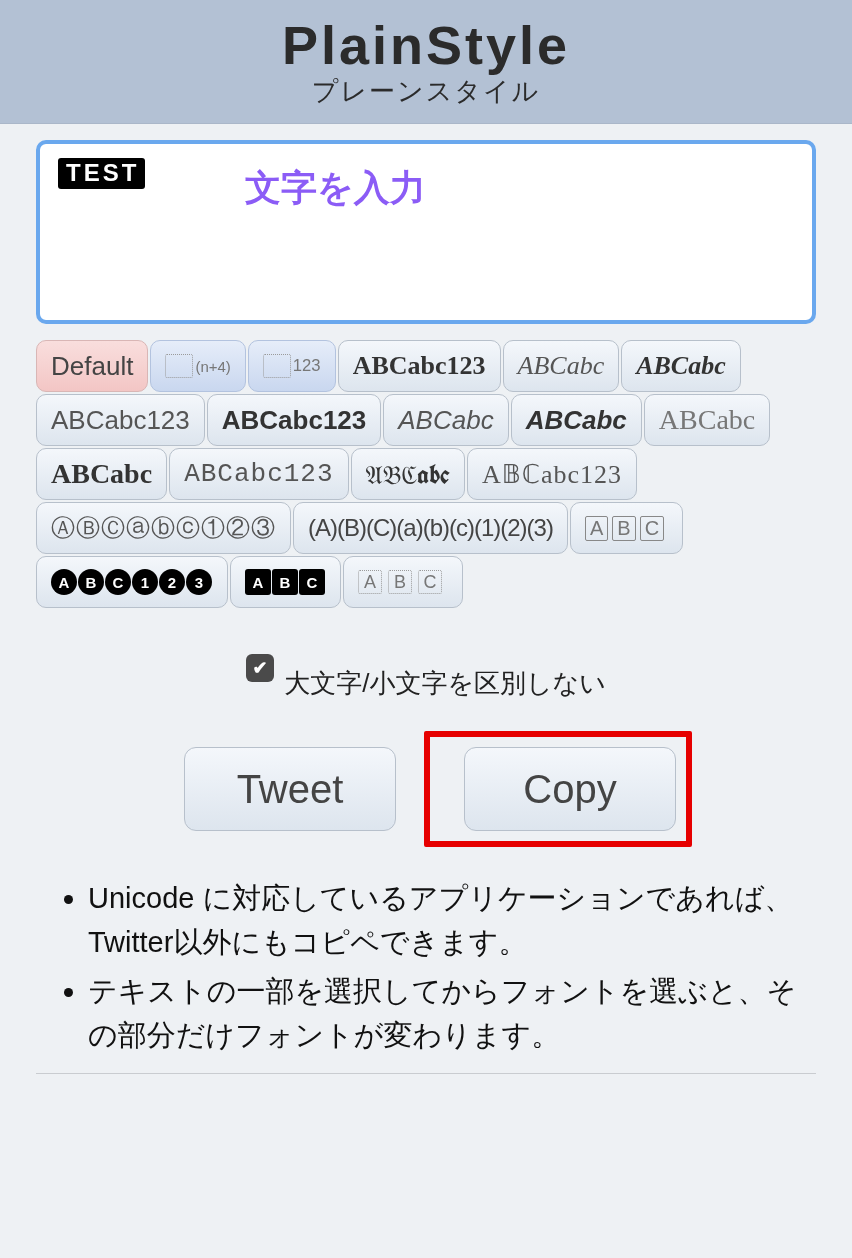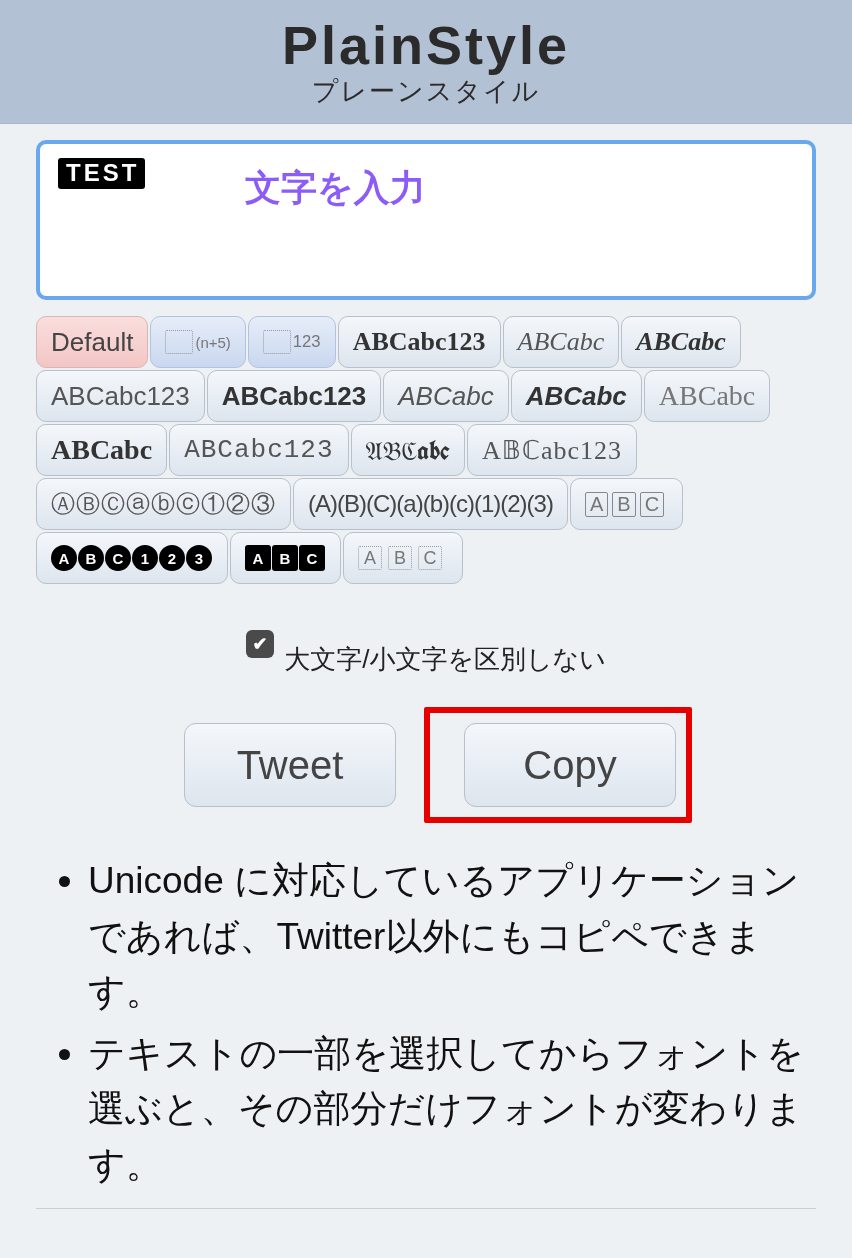--- a/index.html
+++ b/index.html
@@ -36,21 +36,21 @@
     color: #2b2b2b;
     letter-spacing: 2px;
     margin-top: -2px;
   }
   .textbox-wrap {
     position: relative;
     border: 4px solid #6aa8ee;
     border-radius: 10px;
     background: #fff;
     padding: 14px 18px;
-    height: 160px;
+    height: 184px;
     margin-bottom: 16px;
   }
   .test-badge {
     display: inline-block;
     background: #000;
     color: #fff;
     font-family: Arial, sans-serif;
     font-weight: 700;
     font-size: 24px;
     letter-spacing: 3px;
@@ -175,21 +175,21 @@
     margin-left: 24px;
   }
   .highlight-box {
     border: 6px solid #e60000;
     padding: 10px;
     border-radius: 2px;
   }
   ul.notes {
     list-style: disc;
     padding-left: 52px;
-    font-size:37px;
+    font-size:29px;
     color:#111;
     font-family:"Hiragino Sans","Meiryo",sans-serif;
     line-height:1.5;
   }
   ul.notes li { margin-bottom: 6px; }
   .bottom-line {
     border-top:1px solid #c9ccd0;margin-top:16px;
   }
 </style>
 </head>
@@ -206,21 +206,21 @@
     <span class="test-badge">TEST</span>
     <div class="annot">文字を入力</div>
   </div>
 
   <div class="style-grid">
     <div class="style-btn default-btn">
         <span>Default</span>
       </div>
     <div class="style-btn np1">
         <span class="dotted-rect"></span>
-        <sup>(n+5)</sup>
+        <sup>(n+4)</sup>
       </div>
     <div class="style-btn n123">
         <span class="dotted-rect"></span>
         <sub>123</sub>
       </div>
     <div class="style-btn bold-serif">
         <span>ABCabc123</span>
       </div>
     <div class="style-btn italic-serif">
         <span>ABCabc</span>

